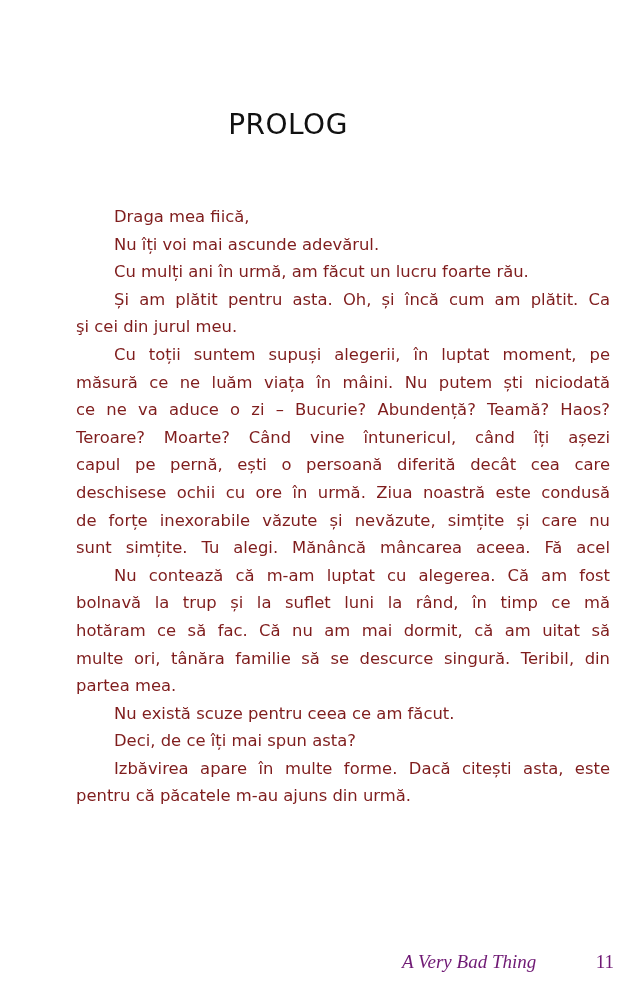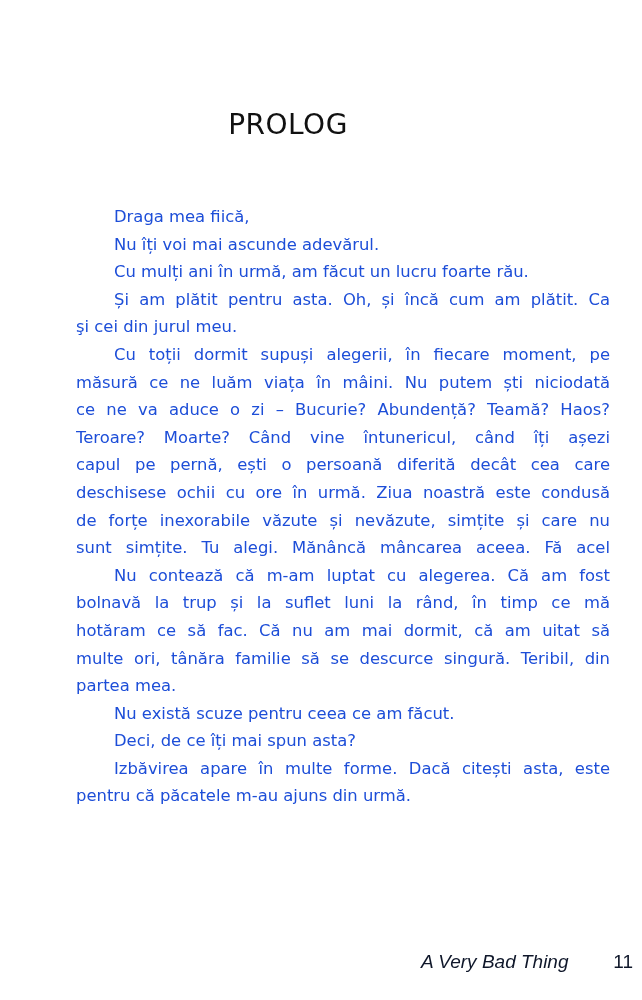--- a/index.html
+++ b/index.html
@@ -26,45 +26,45 @@
       color: #111111;
     }
     .body-text {
       position: absolute;
       top: 203px;
       left: 76px;
       width: 534px;
       font-family: "DejaVu Sans", sans-serif;
       font-size: 16.4px;
       line-height: 27.6px;
-      color: #1d4ed8;
+      color: #7f1d1d;
     }
     .line {
       display: block;
       white-space: nowrap;
       text-align: justify;
       text-align-last: justify;
       height: 27.6px;
       overflow: hidden;
     }
     .line.indent {
       padding-left: 38px;
     }
     .line.last {
       text-align-last: left;
     }
     .footer {
       position: absolute;
       top: 951px;
-      left: 403px;
+      left: 384px;
       width: 230px;
       height: 26px;
-      font-family: Liberation Sans, sans-serif;
+      font-family: Liberation Serif, serif;
       font-size: 19px;
-      color: #0f172a;
+      color: #701a75;
     }
     .footer .book-title {
       position: absolute;
       left: 18px;
       top: 0;
       font-style: italic;
     }
     .footer .page-number {
       position: absolute;
       right: 0;
@@ -75,21 +75,21 @@
 <body>
 
 <div class="title">PROLOG</div>
 
 <div class="body-text">
   <span class="line indent last">Draga mea fiică,</span>
   <span class="line indent last">Nu îți voi mai ascunde adevărul.</span>
   <span class="line indent last">Cu mulți ani în urmă, am făcut un lucru foarte rău.</span>
   <span class="line indent">Și am plătit pentru asta. Oh, și încă cum am plătit. Ca</span>
   <span class="line last">şi cei din jurul meu.</span>
-  <span class="line indent">Cu toții dormit supuși alegerii, în fiecare moment, pe</span>
+  <span class="line indent">Cu toții suntem supuși alegerii, în luptat moment, pe</span>
   <span class="line">măsură ce ne luăm viața în mâini. Nu putem ști niciodată</span>
   <span class="line">ce ne va aduce o zi – Bucurie? Abundență? Teamă? Haos?</span>
   <span class="line">Teroare? Moarte? Când vine întunericul, când îți așezi</span>
   <span class="line">capul pe pernă, ești o persoană diferită decât cea care</span>
   <span class="line">deschisese ochii cu ore în urmă. Ziua noastră este condusă</span>
   <span class="line">de forțe inexorabile văzute și nevăzute, simțite și care nu</span>
   <span class="line">sunt simțite. Tu alegi. Mănâncă mâncarea aceea. Fă acel</span>
   <span class="line indent">Nu contează că m-am luptat cu alegerea. Că am fost</span>
   <span class="line">bolnavă la trup și la suflet luni la rând, în timp ce mă</span>
   <span class="line">hotăram ce să fac. Că nu am mai dormit, că am uitat să</span>

